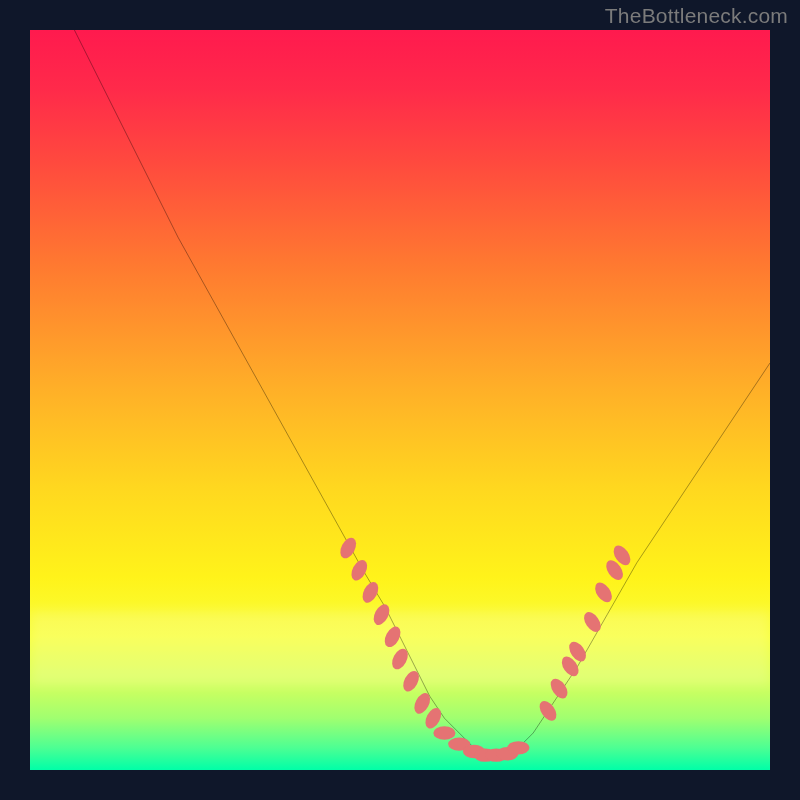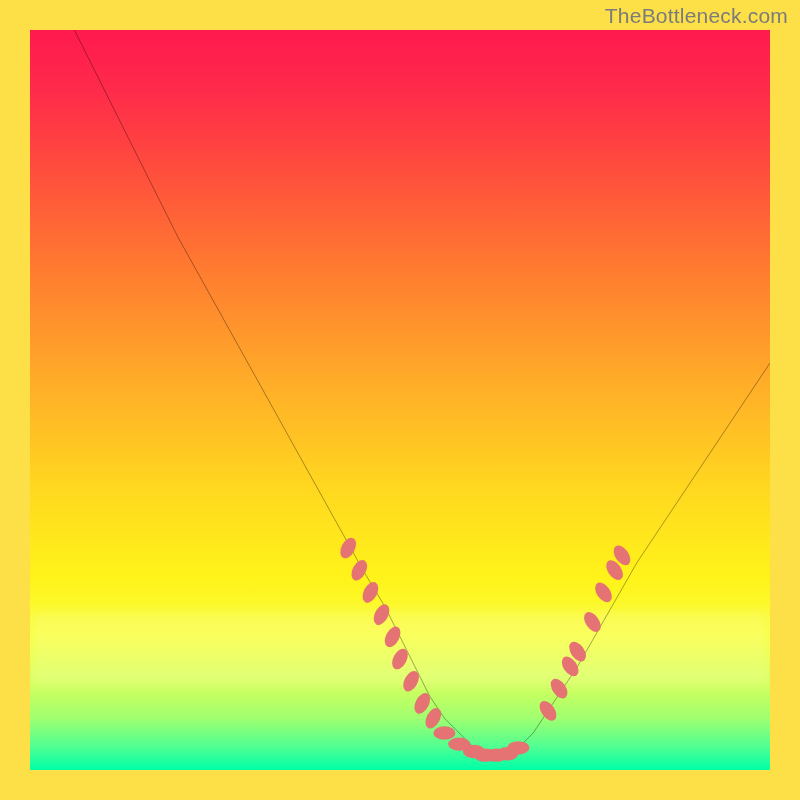--- a/index.html
+++ b/index.html
@@ -8,21 +8,21 @@
     width: 800px;
     height: 800px;
     background: #000;
     overflow: hidden;
     font-family: Arial, Helvetica, sans-serif;
   }
   .stage {
     position: relative;
     width: 800px;
     height: 800px;
-    background: #fde047;
+    background: #0f172a;
   }
   .plot-area {
     position: absolute;
     left: 30px;
     top: 30px;
     width: 740px;
     height: 740px;
     overflow: hidden;
   }
   .gradient {

